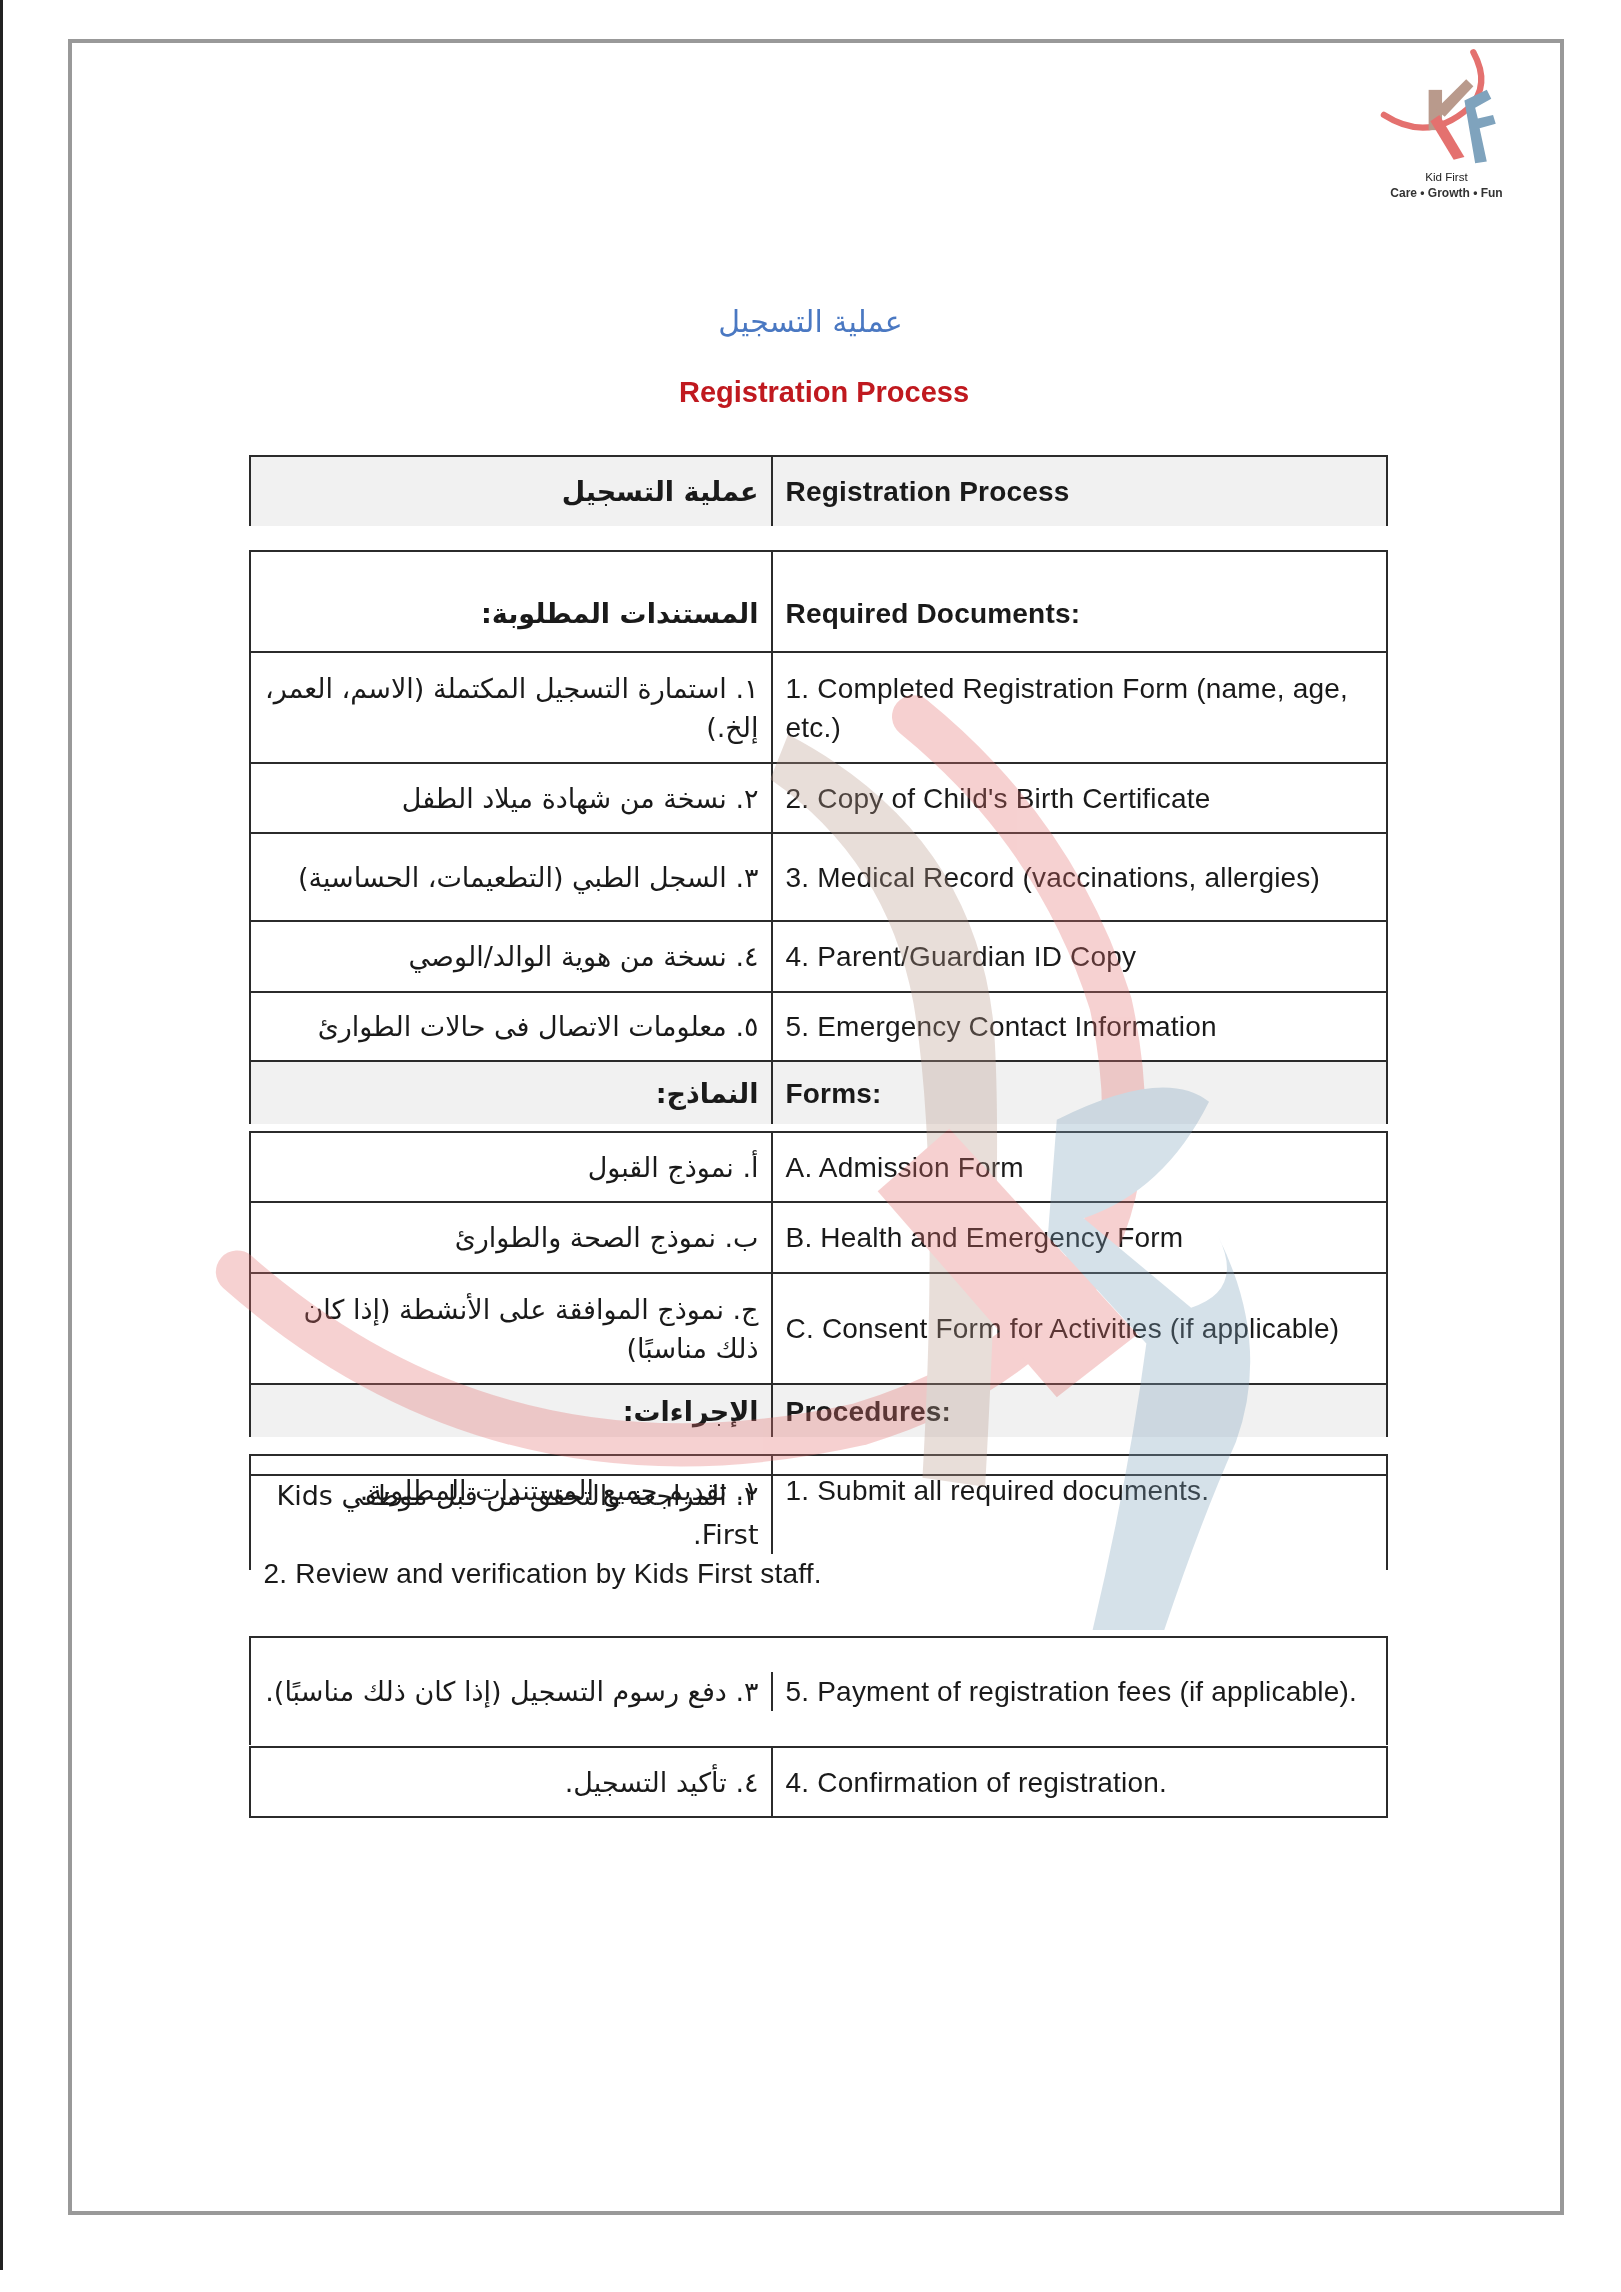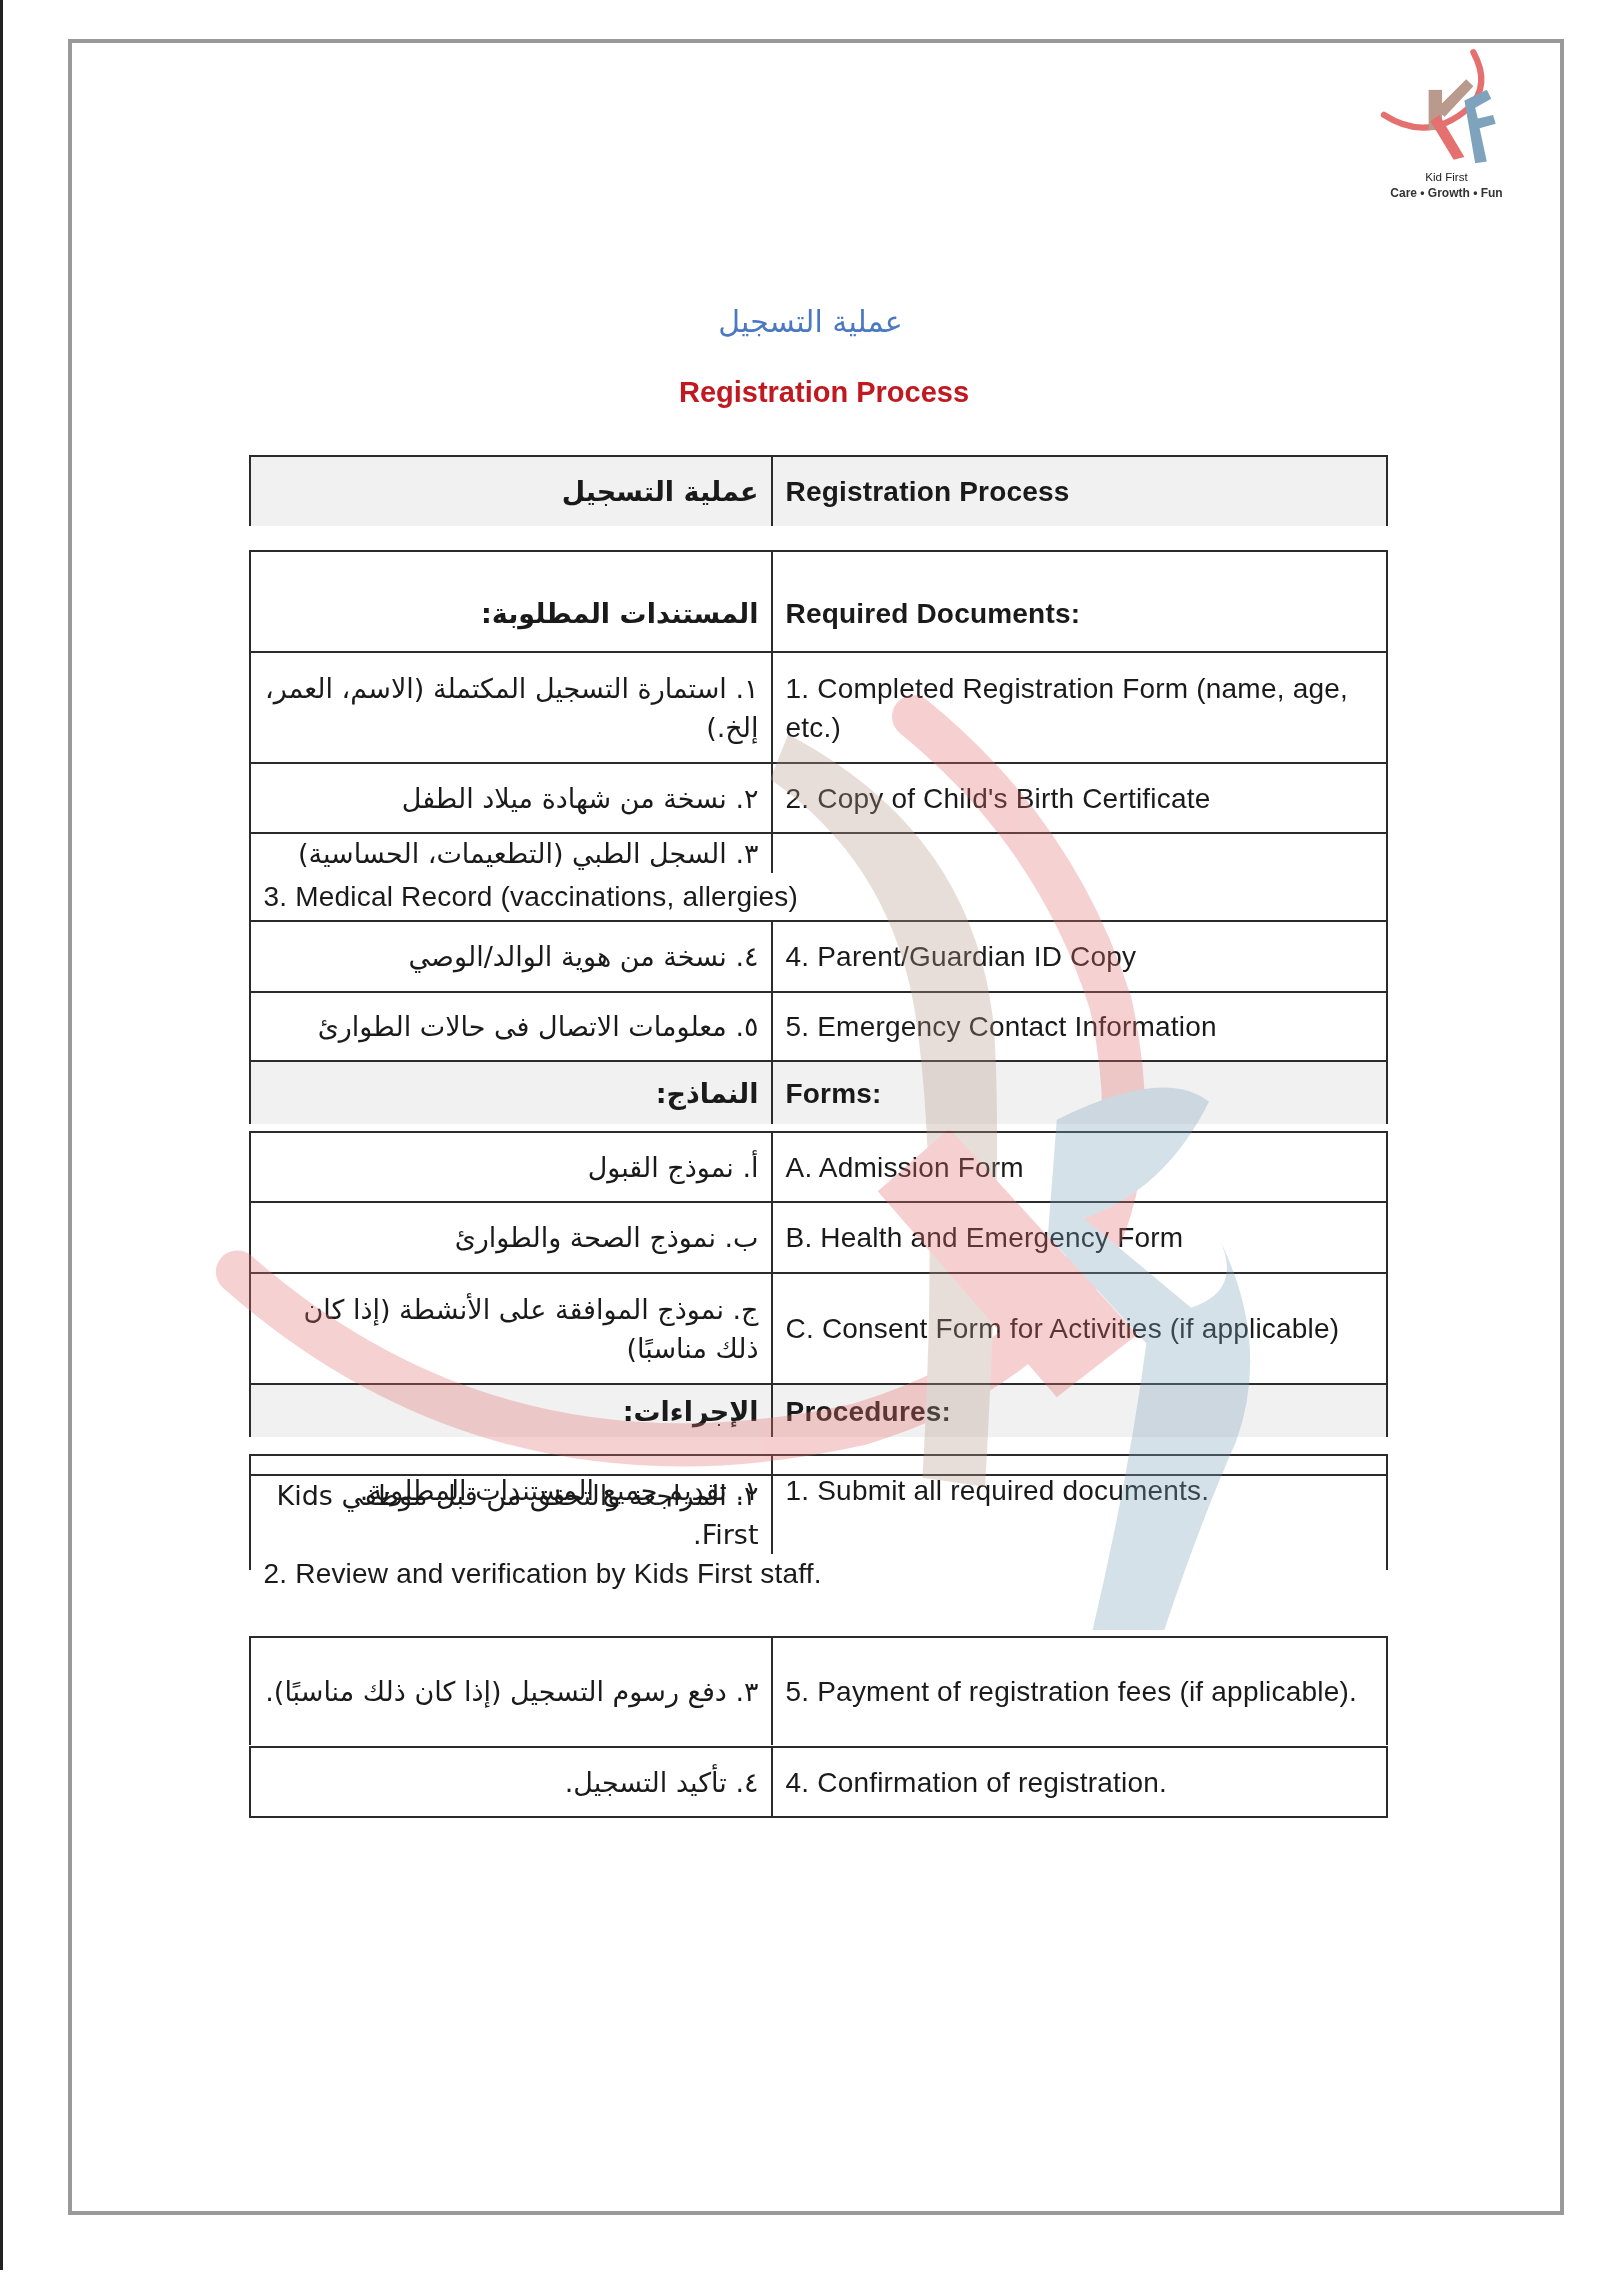--- a/index.html
+++ b/index.html
@@ -62,21 +62,21 @@
     <div class="cell en bold">Required Documents:</div>
   </div>
   <div class="row" style="top:196px;height:111px;">
     <div class="cell ar">١. استمارة التسجيل المكتملة (الاسم، العمر، إلخ.)</div>
     <div class="cell en">1. Completed Registration Form (name, age, etc.)</div>
   </div>
   <div class="row" style="top:307px;height:70px;">
     <div class="cell ar">٢. نسخة من شهادة ميلاد الطفل</div>
     <div class="cell en">2. Copy of Child's Birth Certificate</div>
   </div>
-  <div class="row" style="top:377px;height:88px;flex-direction:column;">
+  <div class="row" style="top:377px;height:88px;">
     <div class="cell ar">٣. السجل الطبي (التطعيمات، الحساسية)</div>
     <div class="cell en">3. Medical Record (vaccinations, allergies)</div>
   </div>
   <div class="row" style="top:465px;height:71px;">
     <div class="cell ar">٤. نسخة من هوية الوالد/الوصي</div>
     <div class="cell en">4. Parent/Guardian ID Copy</div>
   </div>
   <div class="row" style="top:536px;height:69px;">
     <div class="cell ar">٥. معلومات الاتصال فى حالات الطوارئ</div>
     <div class="cell en">5. Emergency Contact Information</div>
@@ -102,21 +102,21 @@
     <div class="cell en bold">Procedures:</div>
   </div>
   <div class="row" style="top:999px;height:71px;">
     <div class="cell ar">١. تقديم جميع المستندات المطلوبة.</div>
     <div class="cell en">1. Submit all required documents.</div>
   </div>
   <div class="row" style="top:1019px;height:96px;flex-direction:column;">
     <div class="cell ar">٢. المراجعة والتحقق من قبل موظفي Kids First.</div>
     <div class="cell en">2. Review and verification by Kids First staff.</div>
   </div>
-  <div class="row" style="top:1181px;height:109px;">
+  <div class="row" style="top:1181px;height:109px;align-items:center;">
     <div class="cell ar">٣. دفع رسوم التسجيل (إذا كان ذلك مناسبًا).</div>
     <div class="cell en">5. Payment of registration fees (if applicable).</div>
   </div>
   <div class="row last" style="top:1291px;height:72px;">
     <div class="cell ar">٤. تأكيد التسجيل.</div>
     <div class="cell en">4. Confirmation of registration.</div>
   </div>
 </div>
 
 <svg class="watermark" width="1621" height="2293" viewBox="0 0 1810 2560">

